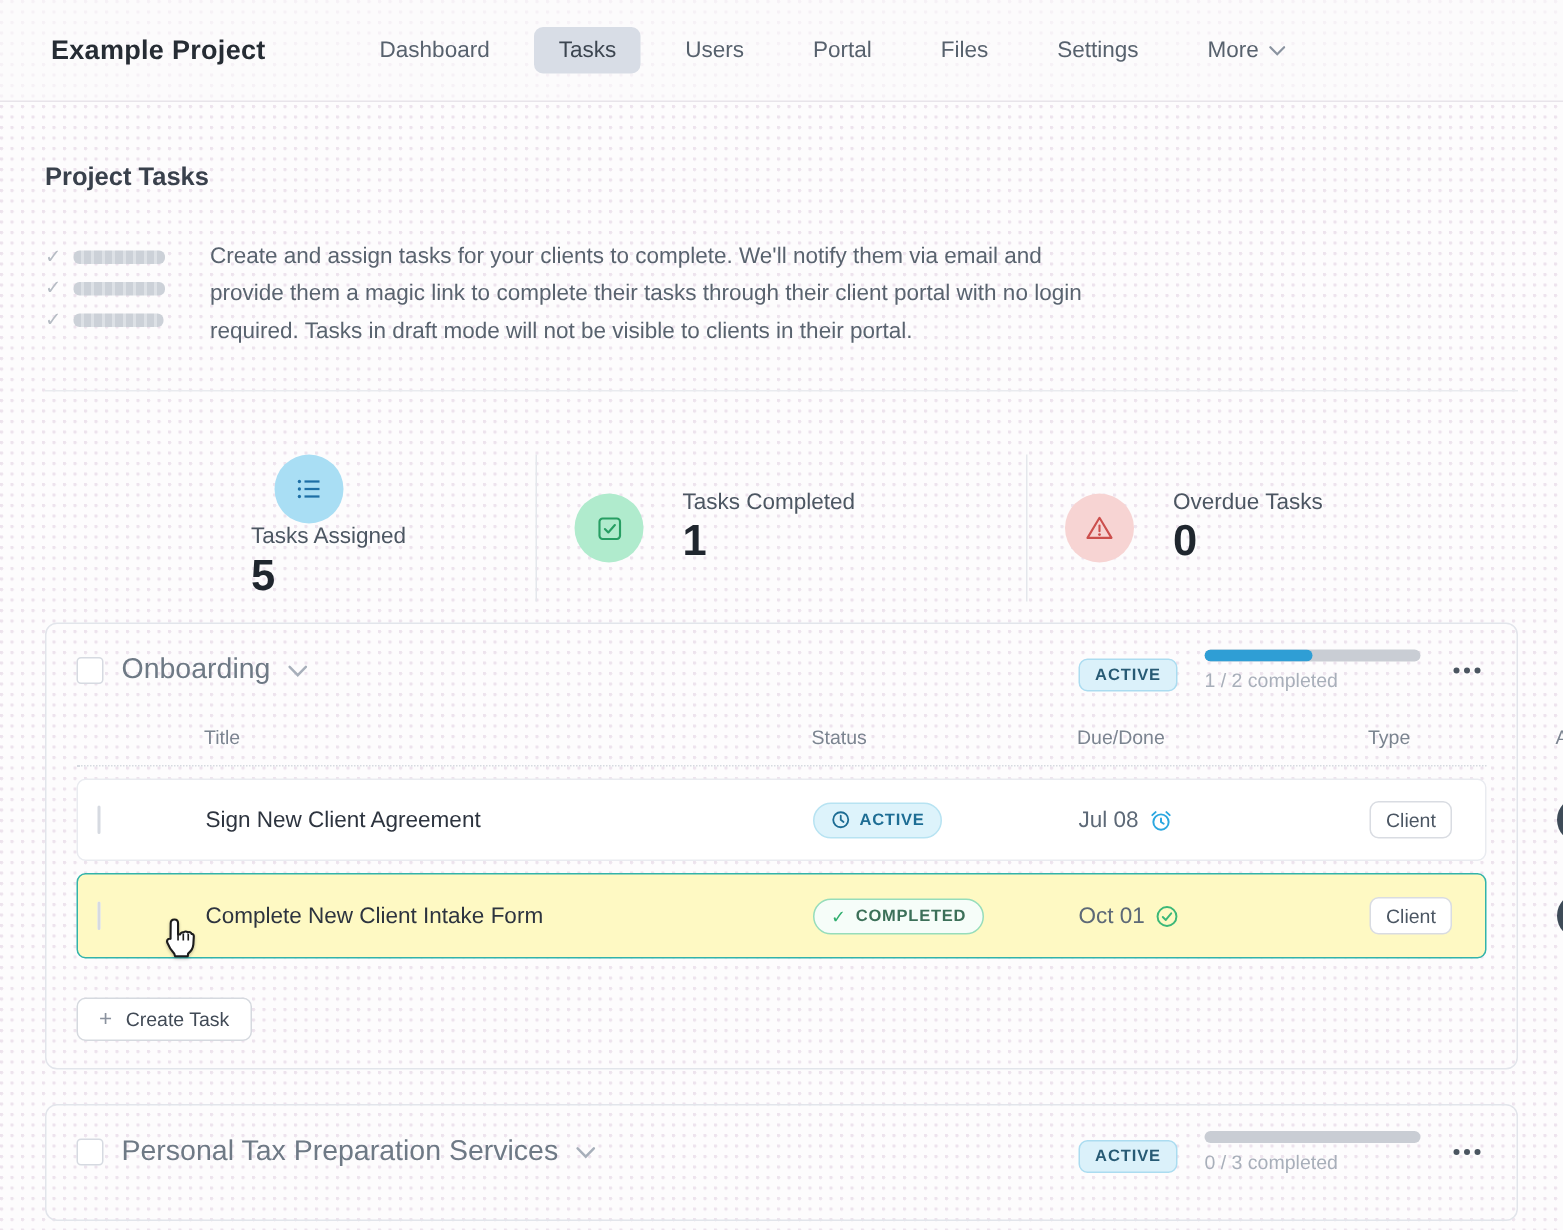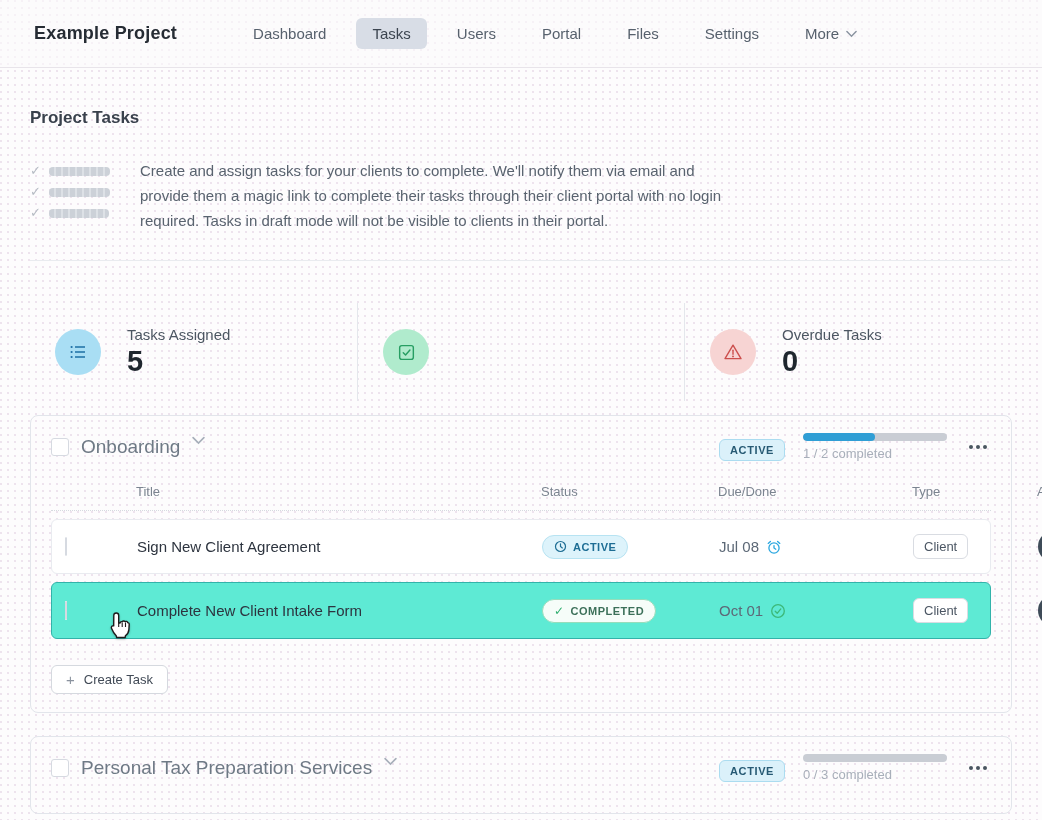--- a/index.html
+++ b/index.html
@@ -33,58 +33,58 @@
   .intro { display:flex; margin-top:30px; align-items:flex-start; }
   .intro-illus { width:80px; margin-top:8px; }
   .illus-row { display:flex; align-items:center; gap:8px; margin-bottom:11px; }
   .illus-check { color:#b6bcc4; font-size:13px; line-height:10px; }
   .illus-line { height:9px; border-radius:4px; background:repeating-linear-gradient(90deg,#ccd1d8 0 5px,#dde1e6 5px 7px); }
   .intro-text { margin-left:30px; font-size:15px; line-height:25px; color:#59636f; max-width:590px; }
   .divider { border:none; border-top:1px solid #e9ebef; margin-top:27px; }
   
   .stats { display:flex; margin-top:42px; }
   .stat { width:327px; display:flex; align-items:center; padding-left:25px; border-left:1px solid #e4e7ec; min-height:98px; }
-  .stat:first-child { border-left:none; padding-left:25px; }
+  .stat:first-child { border-left:none; padding-left:25px;flex-direction:column; }
   .stat-circle { width:46px; height:46px; border-radius:50%; display:flex; align-items:center; justify-content:center; flex:0 0 auto; }
   .stat-body { margin-left:26px; }
   .stat-label { font-size:15px; color:#4c5662; }
   .stat-value { font-size:29px; font-weight:bold; color:#1f262e; margin-top:2px; }
   
   .toolbar { display:flex; align-items:center; justify-content:space-between; margin-top:30px; }
   .checkbox { width:18px; height:18px; border:1px solid #d6dae1; border-radius:3px; background:#fff; flex:0 0 auto; }
   .select-all { display:flex; align-items:center; gap:12px; font-size:15px; color:#8d96a3; }
   .search-box { width:330px; height:31px; background:#fff; border:1px solid #d2d7de; border-radius:7px;
     display:flex; align-items:center; padding:0 10px; gap:9px; }
   .search-box svg { width:15px; height:15px; color:#7a8490; flex:0 0 auto; }
   .search-input { border:none; outline:none; flex:1; font-size:15px; color:#3c4550; background:transparent; font-family:inherit; }
   .search-input::placeholder { color:#9aa4b0; }
   
   .card { border:1px solid #e2e5eb; border-radius:8px; margin-top:14px; padding:0 20px 18px; }
   .card + .card { margin-top:23px; }
   .card-head { display:flex; align-items:center; padding:17px 0 13px; }
-  .group-name { display:flex; align-items:flex-start; gap:12px; font-size:19px; color:#6e7985; }
+  .group-name { display:flex; align-items:center; gap:12px; font-size:19px; color:#6e7985; }
   .group-name .chev { color:#a7afba; width:13px; height:9px; }
   .card-head-right { margin-left:auto; display:flex; align-items:flex-start; gap:18px; }
   .badge-active { background:#dbf1fa; border:1px solid #abdcf0; border-radius:6px; padding:4px 10px;
     font-size:11px; font-weight:bold; letter-spacing:.6px; color:#275a74; margin-top:6px; }
   .progress-wrap { width:144px; }
   .progress-track { width:144px; height:8px; border-radius:4px; background:#c9cdd4; overflow:hidden; }
   .progress-fill { height:100%; border-radius:4px; background:#2f9ed5; }
   .progress-text { font-size:13px; color:#a8afba; margin-top:5px; }
   .dots-btn { display:flex; gap:3px; padding:10px 4px; margin-top:2px; cursor:default; background:none; border:none; }
   .dots-btn i { width:4px; height:4px; border-radius:50%; background:#4a5560; }
   
   .tgrid { display:grid; grid-template-columns:45px 365px 137px 104px 87px 120px 52px 1fr; align-items:center;gap:40px; }
   .thead { padding:10px 0 11px; border-bottom:1px dotted #d6dae0; margin-bottom:5px; }
   .th { font-size:13px; color:#7b8490; }
   .th-type { padding-left:50px; }
   .th-assignee { padding-left:48px; }
   .th-actions { grid-column:7/9; text-align:right; padding-right:8px; }
   .trow { background:#fff; border:1px solid #e9ebf0; border-radius:6px; height:55px; margin-top:8px; }
-  .trow.highlight { background:#5eead4; border:1.5px solid #32b3aa; height:57px; }
+  .trow.highlight { background:#fef9c3; border:1.5px solid #32b3aa; height:57px; }
   .cell-cb { padding-left:13px; }
   .cell-title { font-size:15px; color:#2d343f; }
   .pill { display:inline-flex; align-items:center; gap:6px; height:24px; padding:0 11px; border-radius:13px;
     font-size:11px; font-weight:bold; letter-spacing:.5px; }
   .pill-active { background:#ddf3fb; border:1px solid #b7e3f2; color:#1d6d94; }
   .pill-completed { background:#f6fdf9; border:1px solid #96ddbb; color:#3c7059; }
   .pill svg { width:13px; height:13px; flex:0 0 auto; }
   .pill-completed .pcheck { color:#2fae6e; font-size:12px; font-weight:bold; }
   .cell-due { font-size:15px; color:#5d6977; display:flex; align-items:center; gap:7px; }
   .cell-due svg { width:16px; height:16px; }
@@ -166,20 +166,24 @@
         <div class="stat-value">5</div>
       </div>
     </div>
     <div class="stat">
       <div class="stat-circle" style="background:#b0ebcd">
         <svg width="19" height="19" viewBox="0 0 20 20" style="color:#279e63">
           <rect x="2.8" y="2.8" width="14.4" height="14.4" rx="2.2" stroke="currentColor" stroke-width="1.5" fill="none"></rect>
           <path d="M6.6 10.2 l2.4 2.4 4.6-5.2" stroke="currentColor" stroke-width="1.5" fill="none" stroke-linecap="round" stroke-linejoin="round"></path>
         </svg>
       </div>
+      <div class="stat-body">
+        <div class="stat-label">Tasks Completed</div>
+        <div class="stat-value">1</div>
+      </div>
     </div>
     <div class="stat">
       <div class="stat-circle" style="background:#f7d4d3">
         <svg width="20" height="20" viewBox="0 0 20 20" style="color:#cc4f4d">
           <path d="M10 3.2 L18 16.6 H2 Z" stroke="currentColor" stroke-width="1.4" fill="none" stroke-linejoin="round"></path>
           <line x1="10" y1="8.3" x2="10" y2="12.2" stroke="currentColor" stroke-width="1.4" stroke-linecap="round"></line>
           <circle cx="10" cy="14.4" r="0.95" fill="currentColor"></circle>
         </svg>
       </div>
       <div class="stat-body">

